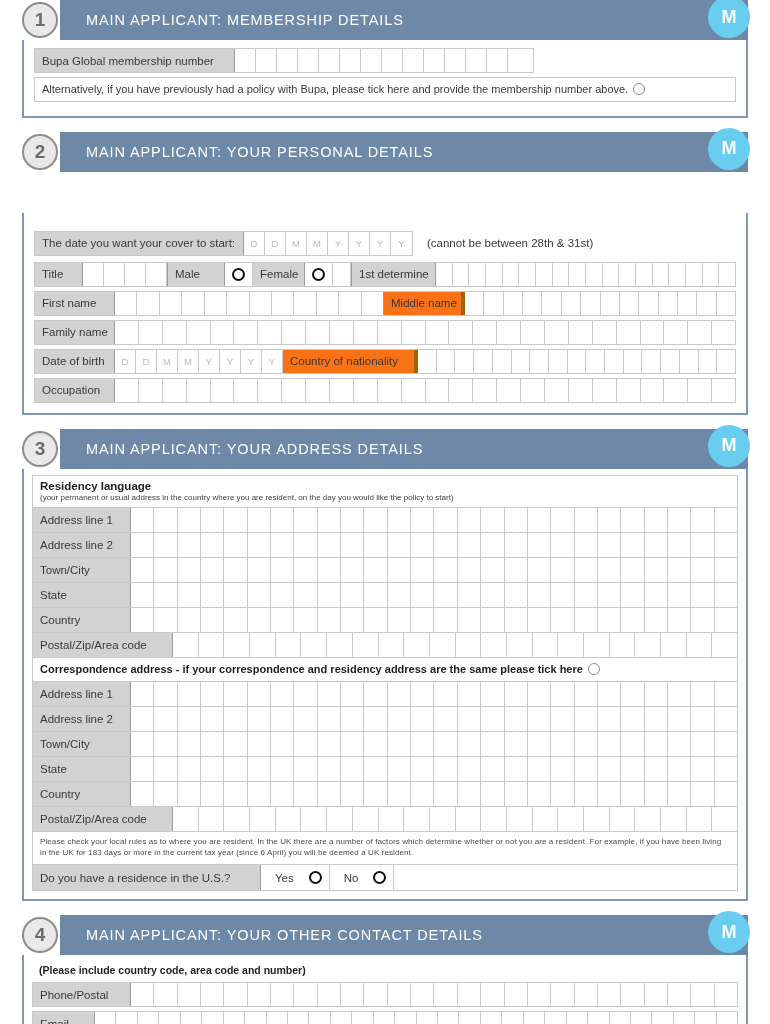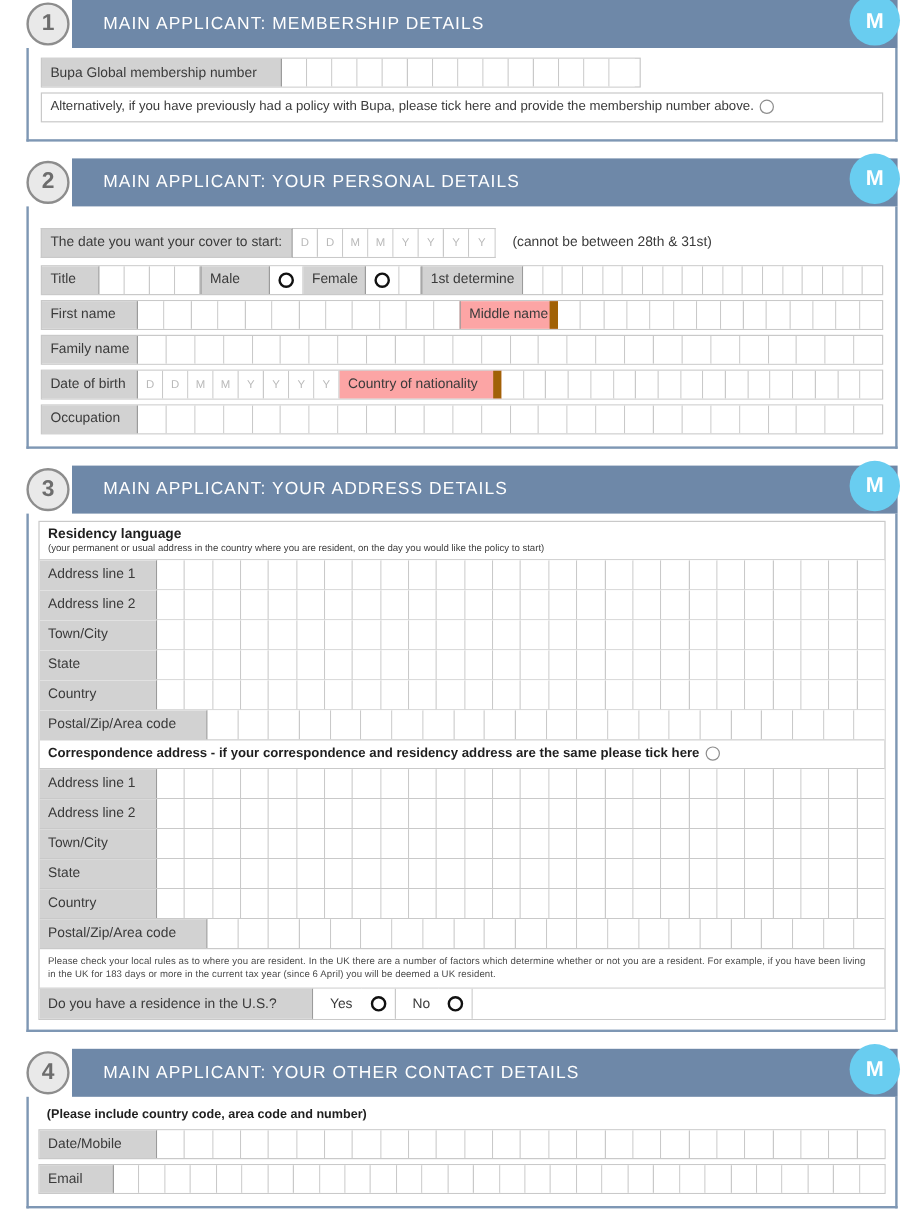--- a/index.html
+++ b/index.html
@@ -184,23 +184,23 @@
   }
 
   
   .bordered-group {
     border: 1px solid #c9c9c9;
   }
   .bordered-group .row { border-left: none; border-right: none; border-top: none; margin-bottom: 0; }
   .bordered-group .row:last-child { border-bottom: none; }
 
   .inline-label {
-    background: #fca5a5;
+    background: #f97316;
     border-left: 1px solid #9b9b9b;
-    border-right: 7px solid #a16207;
+    border-right: 4px solid #a16207;
     display: flex; align-items: center;
     padding: 0 7px;
     font-size: 11.5px;
     color: #3a3a3a;
     white-space: nowrap;
     flex: 0 0 auto;
   }
   .gray-pad {
     background: #d2d2d2;
     flex: 0 0 auto;
@@ -273,21 +273,21 @@
     </div>
   </div>
 
   <div class="section">
     <div class="section-head">
       <span class="section-head-title">MAIN APPLICANT: YOUR PERSONAL DETAILS</span>
     </div>
     <div class="num-badge">2</div>
     <div class="m-badge">M</div>
     <div class="section-frame">
-      <div class="section-body" style="padding-top:18px;">
+      <div class="section-body" style="padding-top:18px;margin-top:41px;">
 
         <div class="row no-border" style="margin-bottom:6px;">
           <div class="label-cell" style="width:210px;border:1px solid #c9c9c9;border-right:1px solid #9b9b9b;">The date you want your cover to start:</div>
           <div class="boxes fixed" style="border:1px solid #c9c9c9;border-left:none;">
             <div class="cellbox datec">D</div>
             <div class="cellbox datec">D</div>
             <div class="cellbox datec">M</div>
             <div class="cellbox datec">M</div>
             <div class="cellbox datec">Y</div>
             <div class="cellbox datec">Y</div>
@@ -899,21 +899,21 @@
       <span class="section-head-title">MAIN APPLICANT: YOUR OTHER CONTACT DETAILS</span>
     </div>
     <div class="num-badge">4</div>
     <div class="m-badge">M</div>
     <div class="section-frame">
       <div class="section-body" style="padding:4px 8px 10px 8px;">
 
         <div class="sec4-note">(Please include country code, area code and number)</div>
 
         <div class="row">
-          <div class="label-cell" style="width:98px;">Date/Mobile</div>
+          <div class="label-cell" style="width:98px;">Phone/Postal</div>
           <div class="boxes">
             <div class="cellbox"></div>
               <div class="cellbox"></div>
               <div class="cellbox"></div>
               <div class="cellbox"></div>
               <div class="cellbox"></div>
               <div class="cellbox"></div>
               <div class="cellbox"></div>
               <div class="cellbox"></div>
               <div class="cellbox"></div>

